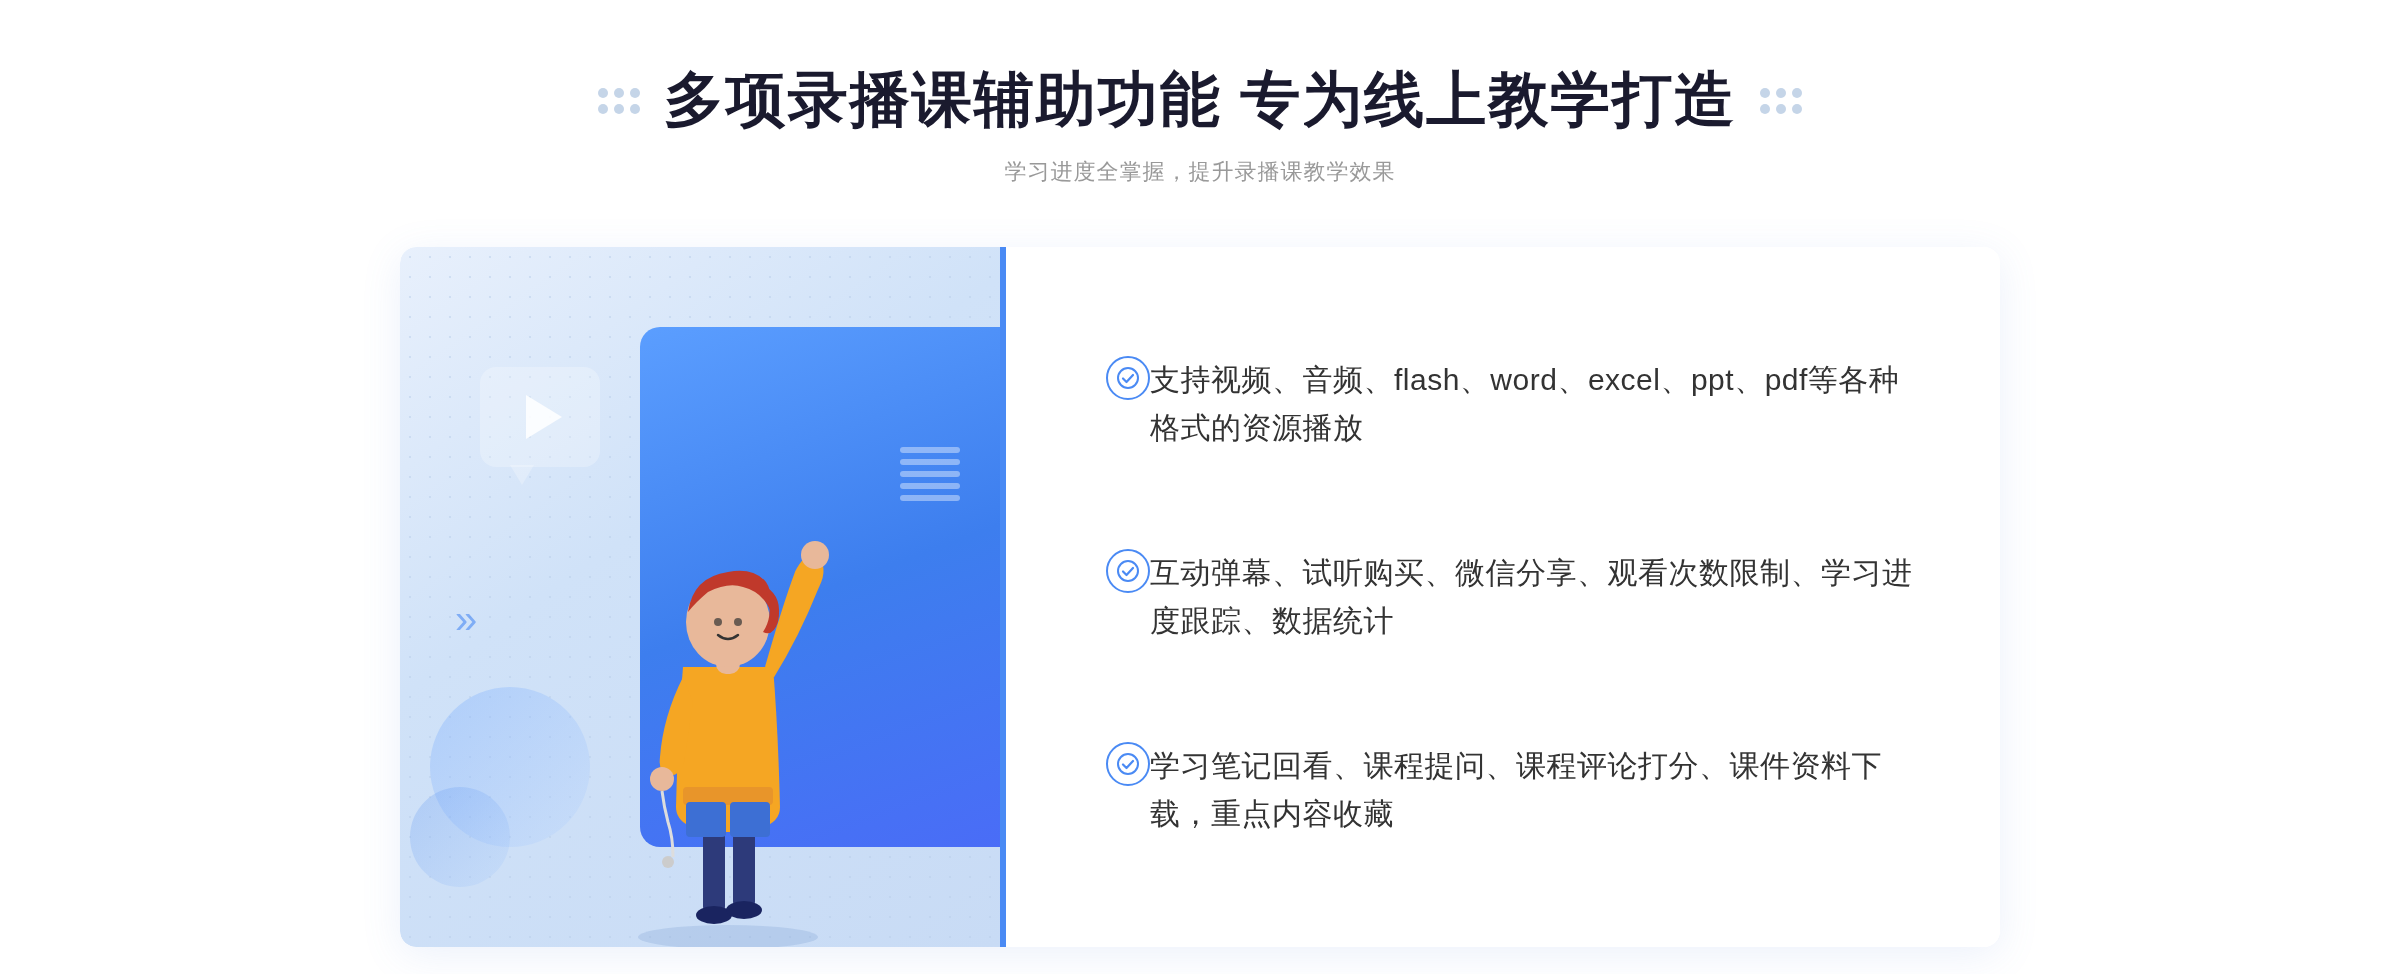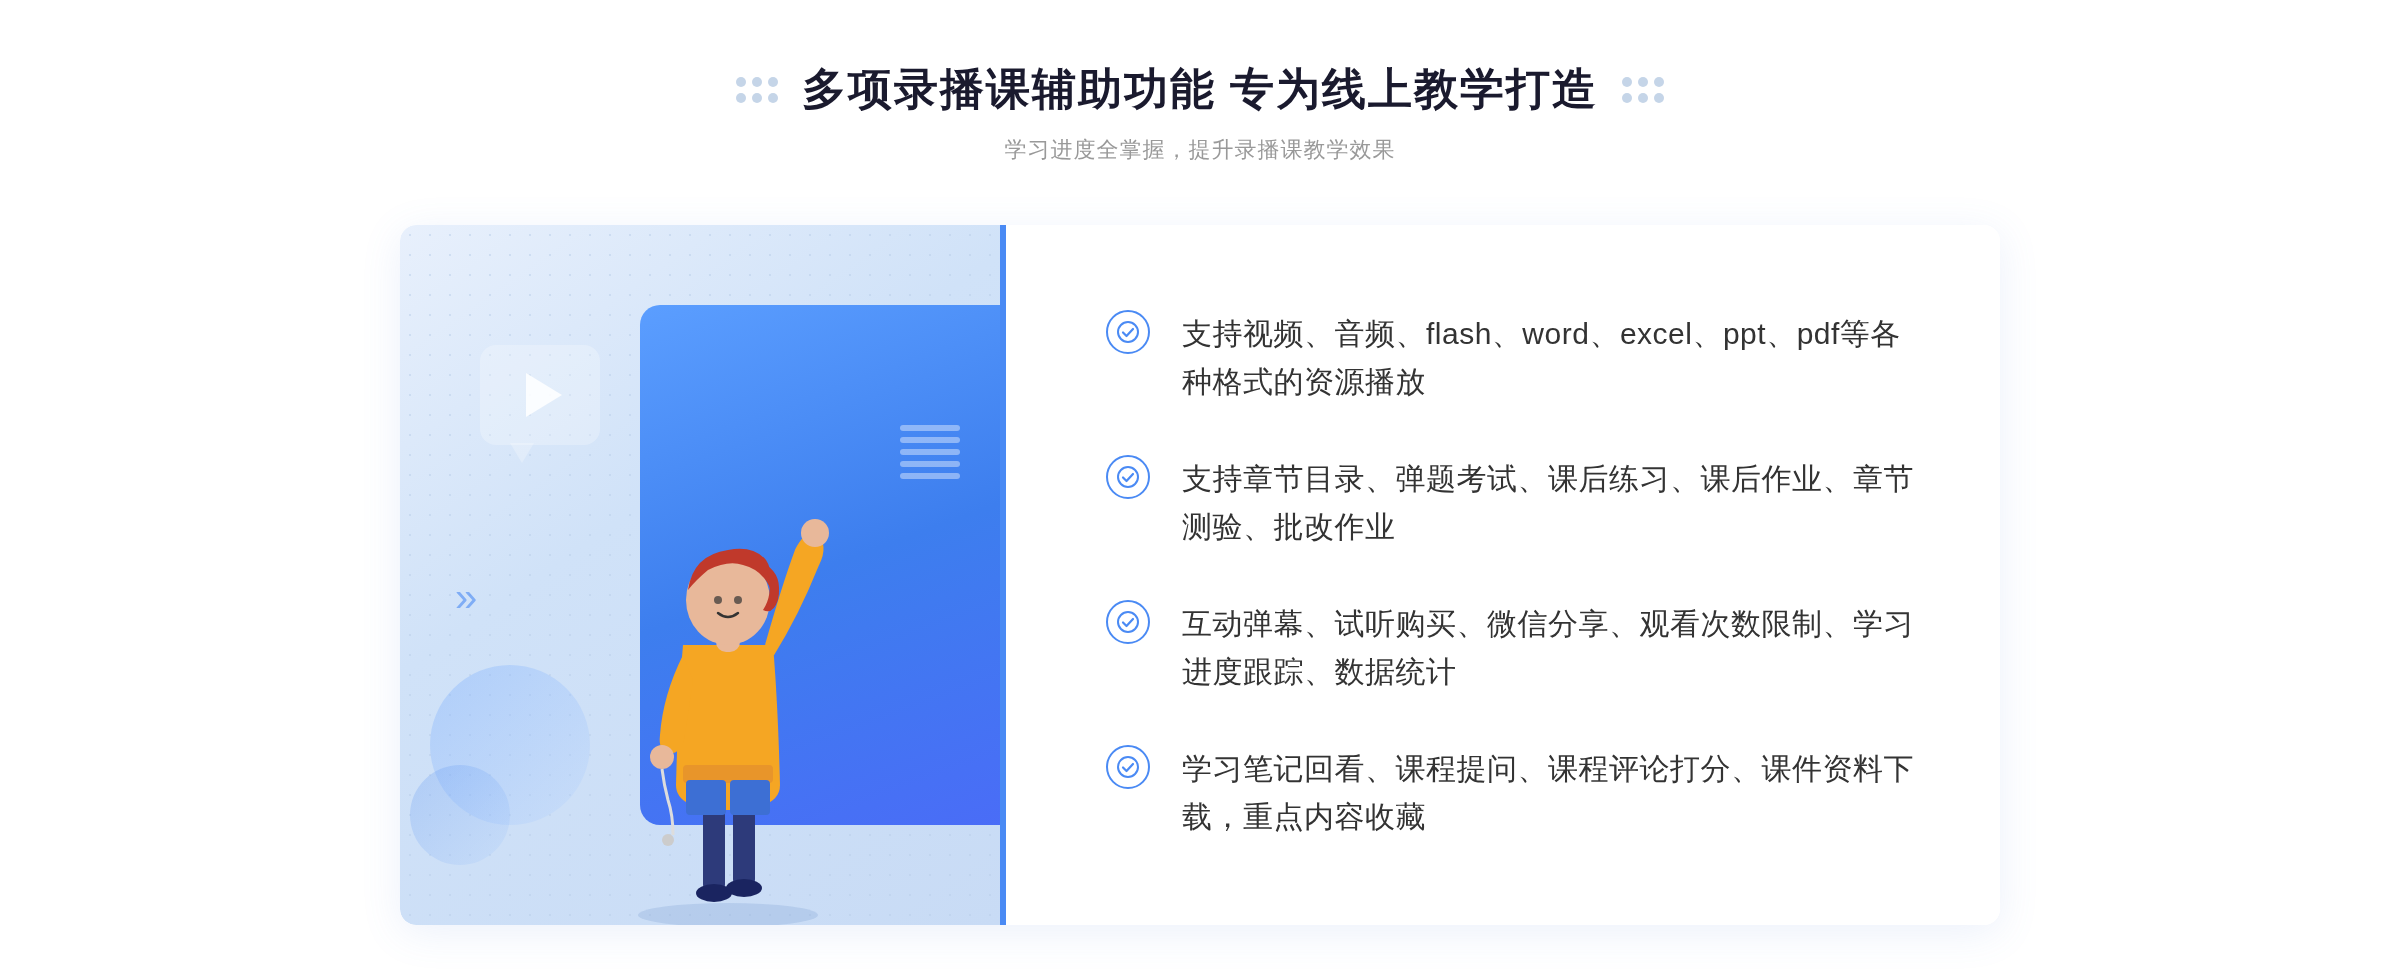--- a/index.html
+++ b/index.html
@@ -35,21 +35,21 @@
       margin-bottom: 60px;
     }
 
     .title-row {
       display: flex;
       align-items: center;
       gap: 24px;
     }
 
     .main-title {
-      font-size: 44px;
+      font-size: 60px;
       font-weight: 700;
       color: #1a1a2e;
       letter-spacing: 2px;
       white-space: nowrap;
     }
 
     .subtitle {
       font-size: 22px;
       color: #999999;
       margin-top: 16px;
@@ -201,21 +201,20 @@
       padding: 60px 80px 60px 100px;
       display: flex;
       flex-direction: column;
       justify-content: space-around;
       border-left: 6px solid #4a8af4;
     }
 
     .feature-item {
       display: flex;
       align-items: flex-start;
-      gap: 32px;
       padding: 20px 0;
     }
 
     .check-circle {
       width: 44px;
       height: 44px;
       border-radius: 50%;
       border: 2.5px solid #4a8af4;
       display: flex;
       align-items: center;
@@ -375,29 +374,20 @@
       <div class="feature-item">
         <div class="check-circle">
           <svg viewBox="0 0 24 24" fill="none" xmlns="http://www.w3.org/2000/svg">
             <circle cx="12" cy="12" r="10" stroke="#4a8af4" stroke-width="2"></circle>
             <path d="M7 12.5l3.5 3.5 6.5-7" stroke="#4a8af4" stroke-width="2.2" stroke-linecap="round" stroke-linejoin="round"></path>
           </svg>
         </div>
         <span class="feature-text">支持视频、音频、flash、word、excel、ppt、pdf等各种格式的资源播放</span>
       </div>
 
-      <div class="feature-item">
-        <div class="check-circle">
-          <svg viewBox="0 0 24 24" fill="none" xmlns="http://www.w3.org/2000/svg">
-            <circle cx="12" cy="12" r="10" stroke="#4a8af4" stroke-width="2"></circle>
-            <path d="M7 12.5l3.5 3.5 6.5-7" stroke="#4a8af4" stroke-width="2.2" stroke-linecap="round" stroke-linejoin="round"></path>
-          </svg>
-        </div>
-        <span class="feature-text">支持章节目录、弹题考试、课后练习、课后作业、章节测验、批改作业</span>
-      </div>
 
       <div class="feature-item">
         <div class="check-circle">
           <svg viewBox="0 0 24 24" fill="none" xmlns="http://www.w3.org/2000/svg">
             <circle cx="12" cy="12" r="10" stroke="#4a8af4" stroke-width="2"></circle>
             <path d="M7 12.5l3.5 3.5 6.5-7" stroke="#4a8af4" stroke-width="2.2" stroke-linecap="round" stroke-linejoin="round"></path>
           </svg>
         </div>
         <span class="feature-text">互动弹幕、试听购买、微信分享、观看次数限制、学习进度跟踪、数据统计</span>
       </div>

